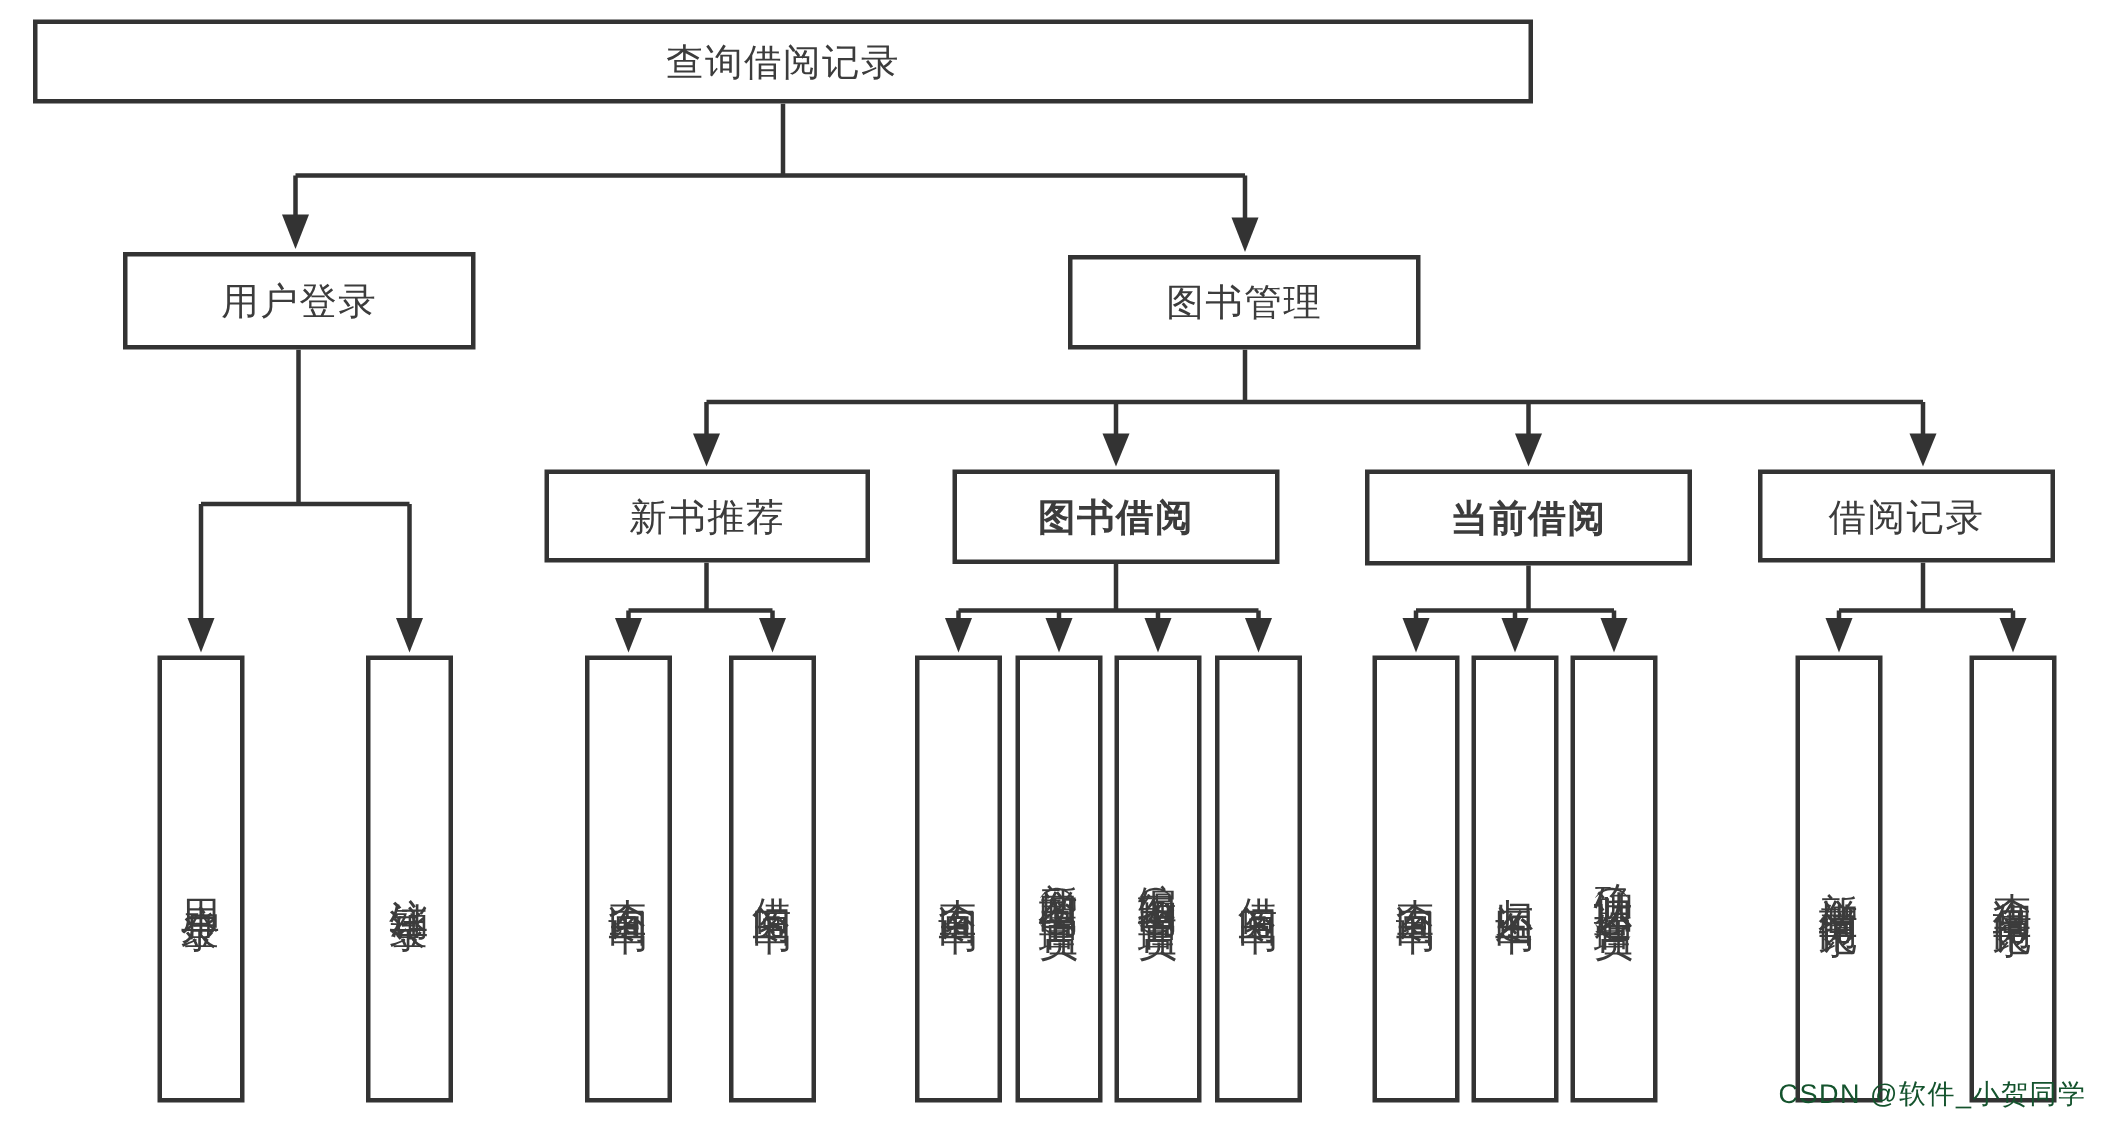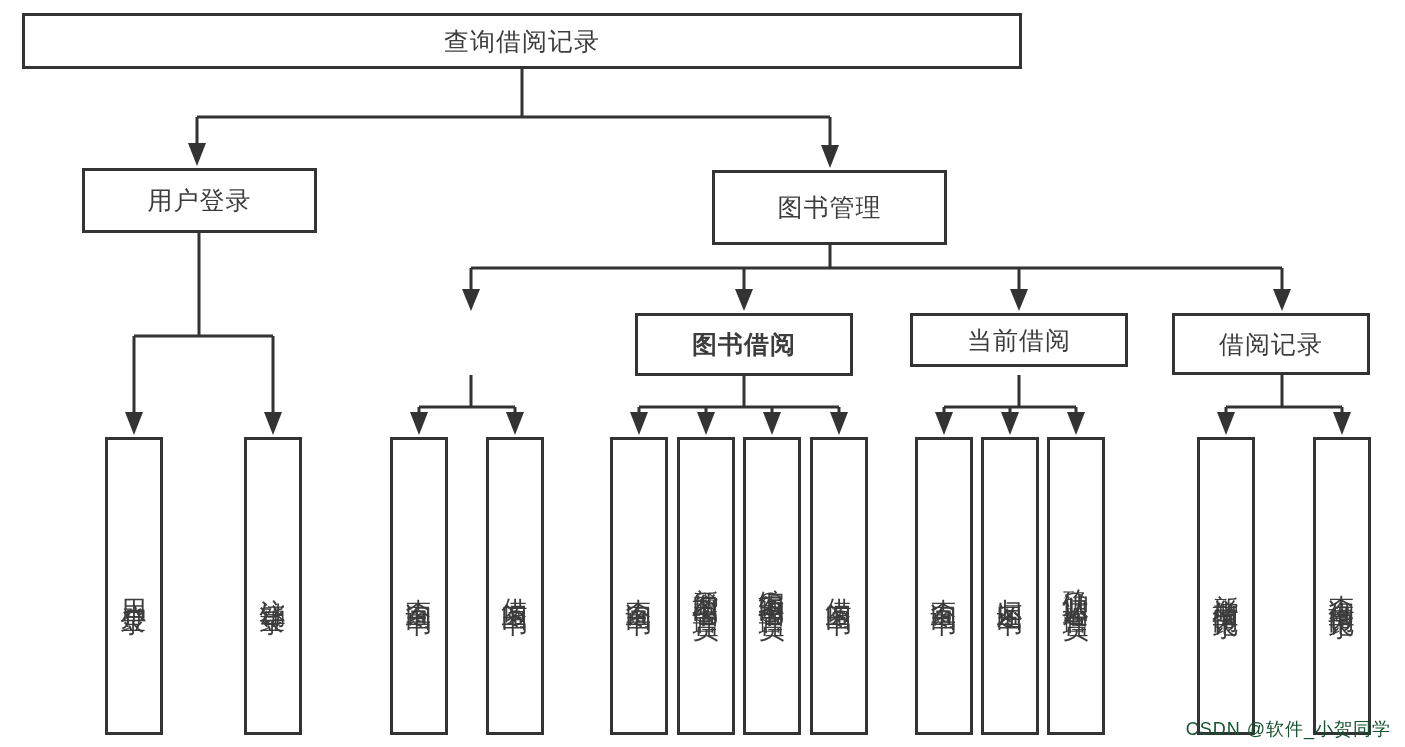--- a/index.html
+++ b/index.html
@@ -45,24 +45,24 @@
     letter-spacing: 4px;
     line-height: 1;
     top: 437px;
     width: 58px;
     height: 298px;
     text-align: center;
   }
   
   .n-root        { left: 22px;   top: 13px;  width: 1000px; height: 56px; }
   .n-user-login  { left: 82px;   top: 168px; width: 235px;  height: 65px; }
-  .n-book-mgmt   { left: 712px;  top: 170px; width: 235px;  height: 75px; }
+  .n-book-mgmt   { left: 712px;  top: 170px; width: 235px;  height: 63px; }
   .n-new-rec     { left: 363px;  top: 313px; width: 217px;  height: 62px; }
   .n-book-borrow { left: 635px;  top: 313px; width: 218px;  height: 63px; font-weight: bold; }
-  .n-cur-borrow  { left: 910px;  top: 313px; width: 218px;  height: 54px; }
+  .n-cur-borrow  { left: 910px;  top: 313px; width: 218px;  height: 64px; font-weight: bold; }
   .n-records     { left: 1172px; top: 313px; width: 198px;  height: 62px; }
   
   .n-a1 { left: 105px; }
   .n-a2 { left: 244px; }
   .n-b1 { left: 390px; }
   .n-b2 { left: 486px; }
   .n-c1 { left: 610px; }
   .n-c2 { left: 677px; }
   .n-c3 { left: 743px; }
   .n-c4 { left: 810px; }
@@ -132,20 +132,21 @@
       <polygon points="1217,412 1235,412 1226,435"></polygon>
       <polygon points="1333,412 1351,412 1342,435"></polygon>
     </g>
   </svg>
 
   <div class="node hnode n-root">查询借阅记录</div>
 
   <div class="node hnode n-user-login">用户登录</div>
   <div class="node hnode n-book-mgmt">图书管理</div>
 
+  <div class="node hnode n-new-rec">新书推荐</div>
   <div class="node hnode n-book-borrow">图书借阅</div>
   <div class="node hnode n-cur-borrow">当前借阅</div>
   <div class="node hnode n-records">借阅记录</div>
 
   <div class="node vnode n-a1">用户登录</div>
   <div class="node vnode n-a2">注销登录</div>
 
   <div class="node vnode n-b1">查询图书</div>
   <div class="node vnode n-b2">借阅图书</div>
 

